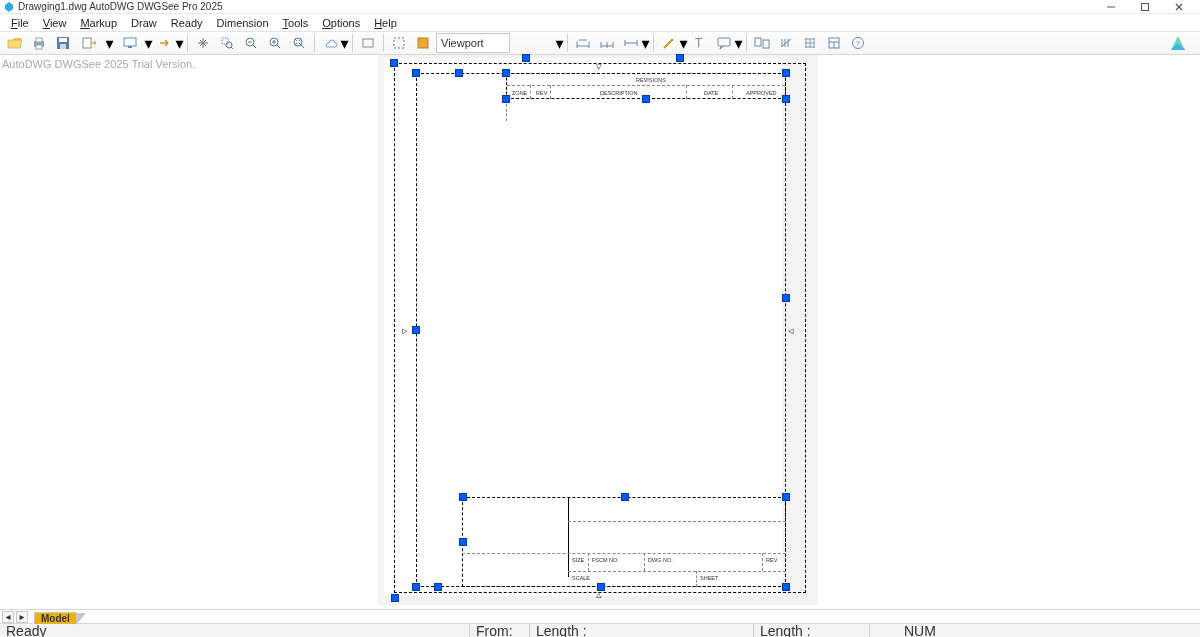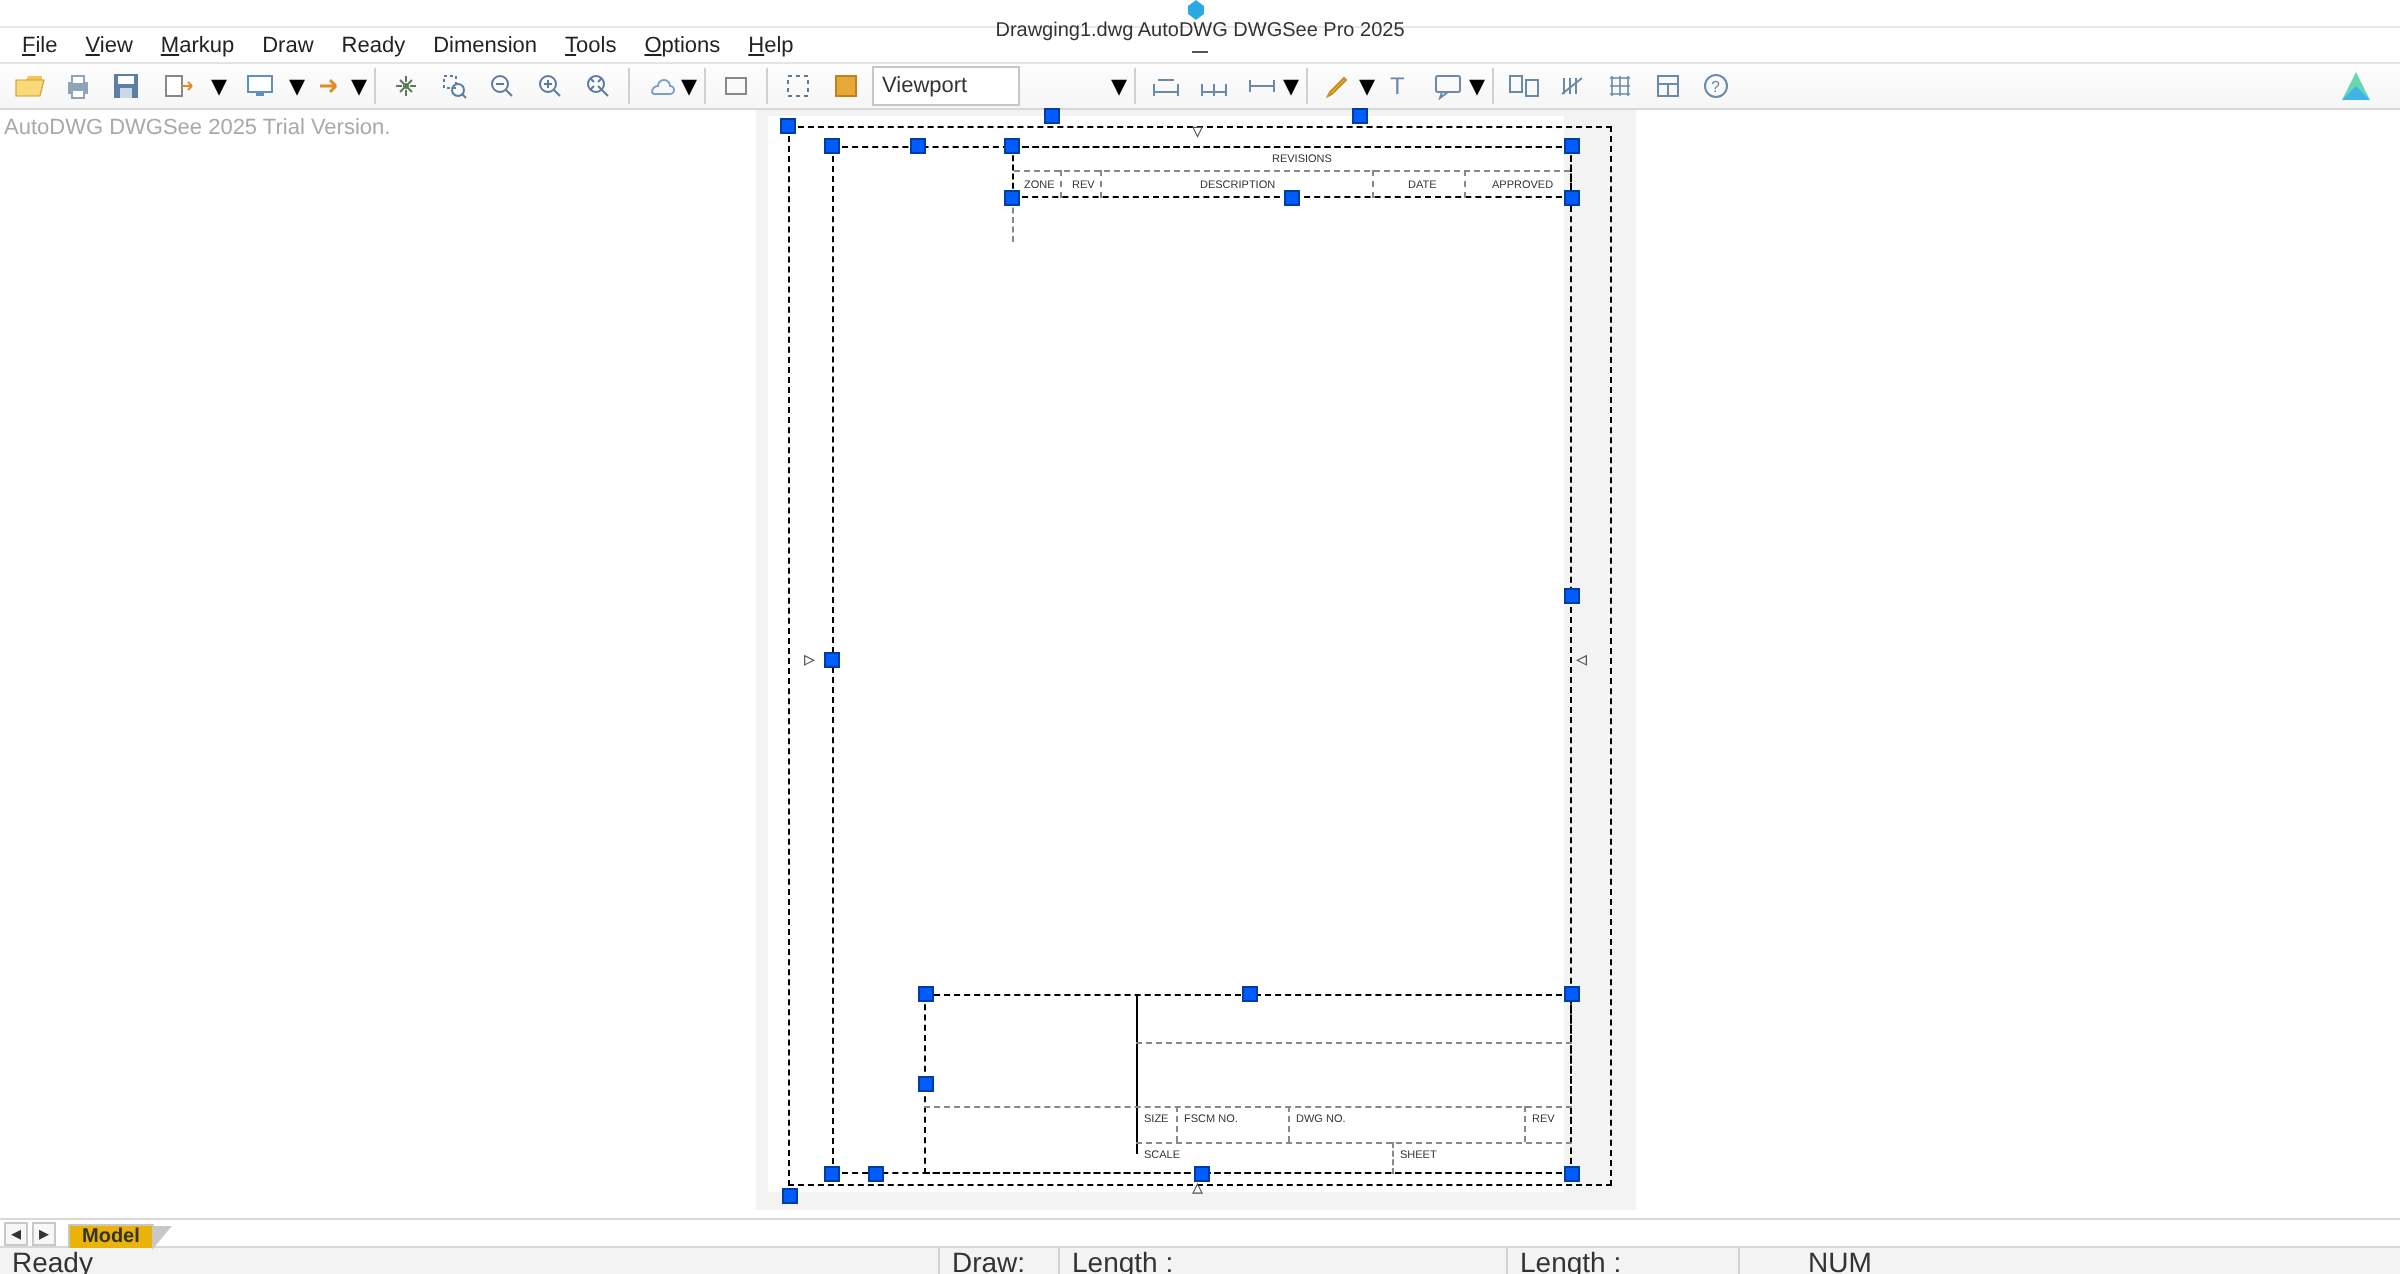--- a/index.html
+++ b/index.html
@@ -1,19 +1,19 @@
 <!DOCTYPE html>
 <html><head>
 <meta charset="utf-8">
 <style>
 * { box-sizing: border-box; margin: 0; padding: 0; font-family: "Segoe UI", Tahoma, sans-serif; }
 html, body { width: 1200px; height: 637px; overflow: hidden; background: #fff; }
 
 
-.titlebar { height: 14px; background: #fff; display: flex; align-items: center; font-size: 10px; color: #333; padding: 0 4px; border-bottom: 1px solid #e8e8e8; flex-direction: column;}
+.titlebar { height: 14px; background: #fff; display: flex; align-items: center; font-size: 10px; color: #333; padding: 0 4px; border-bottom: 1px solid #e8e8e8;}
 .titlebar .app-icon { width: 10px; height: 10px; margin-right: 4px; display:inline-flex; align-items:center; justify-content:center;}
 .titlebar .spacer { flex: 1; }
 .titlebar .win-btn { width: 34px; height: 14px; display: inline-flex; align-items: center; justify-content: center; color:#555;}
 .titlebar .win-btn svg { stroke:#555; }
 
 
 .menubar { height: 17px; background: #fff; display: flex; align-items: center; font-size: 11px; color: #222; padding: 0 4px; }
 .menubar .mitem { padding: 0 7px; cursor: default; }
 .menubar .mitem u { text-decoration: underline; }
 
@@ -359,18 +359,18 @@
 </div>
 
 <div class="tabrow">
   <span class="nav">◂</span>
   <span class="nav">▸</span>
   <span class="tab">Model</span>
 </div>
 
 <div class="status">
   <span class="cell" style="width:470px;">Ready</span>
-  <span class="cell" style="width:60px;">Draw:</span>
+  <span class="cell" style="width:60px;">From:</span>
   <span class="cell" style="width:224px;">Length :</span>
   <span class="cell" style="width:116px;">Length :</span>
   <span class="cell" style="width:28px; border-right:none;"></span>
   <span class="cell" style="width:40px; border-right:none;">NUM</span>
 </div>
 
 </body></html>

